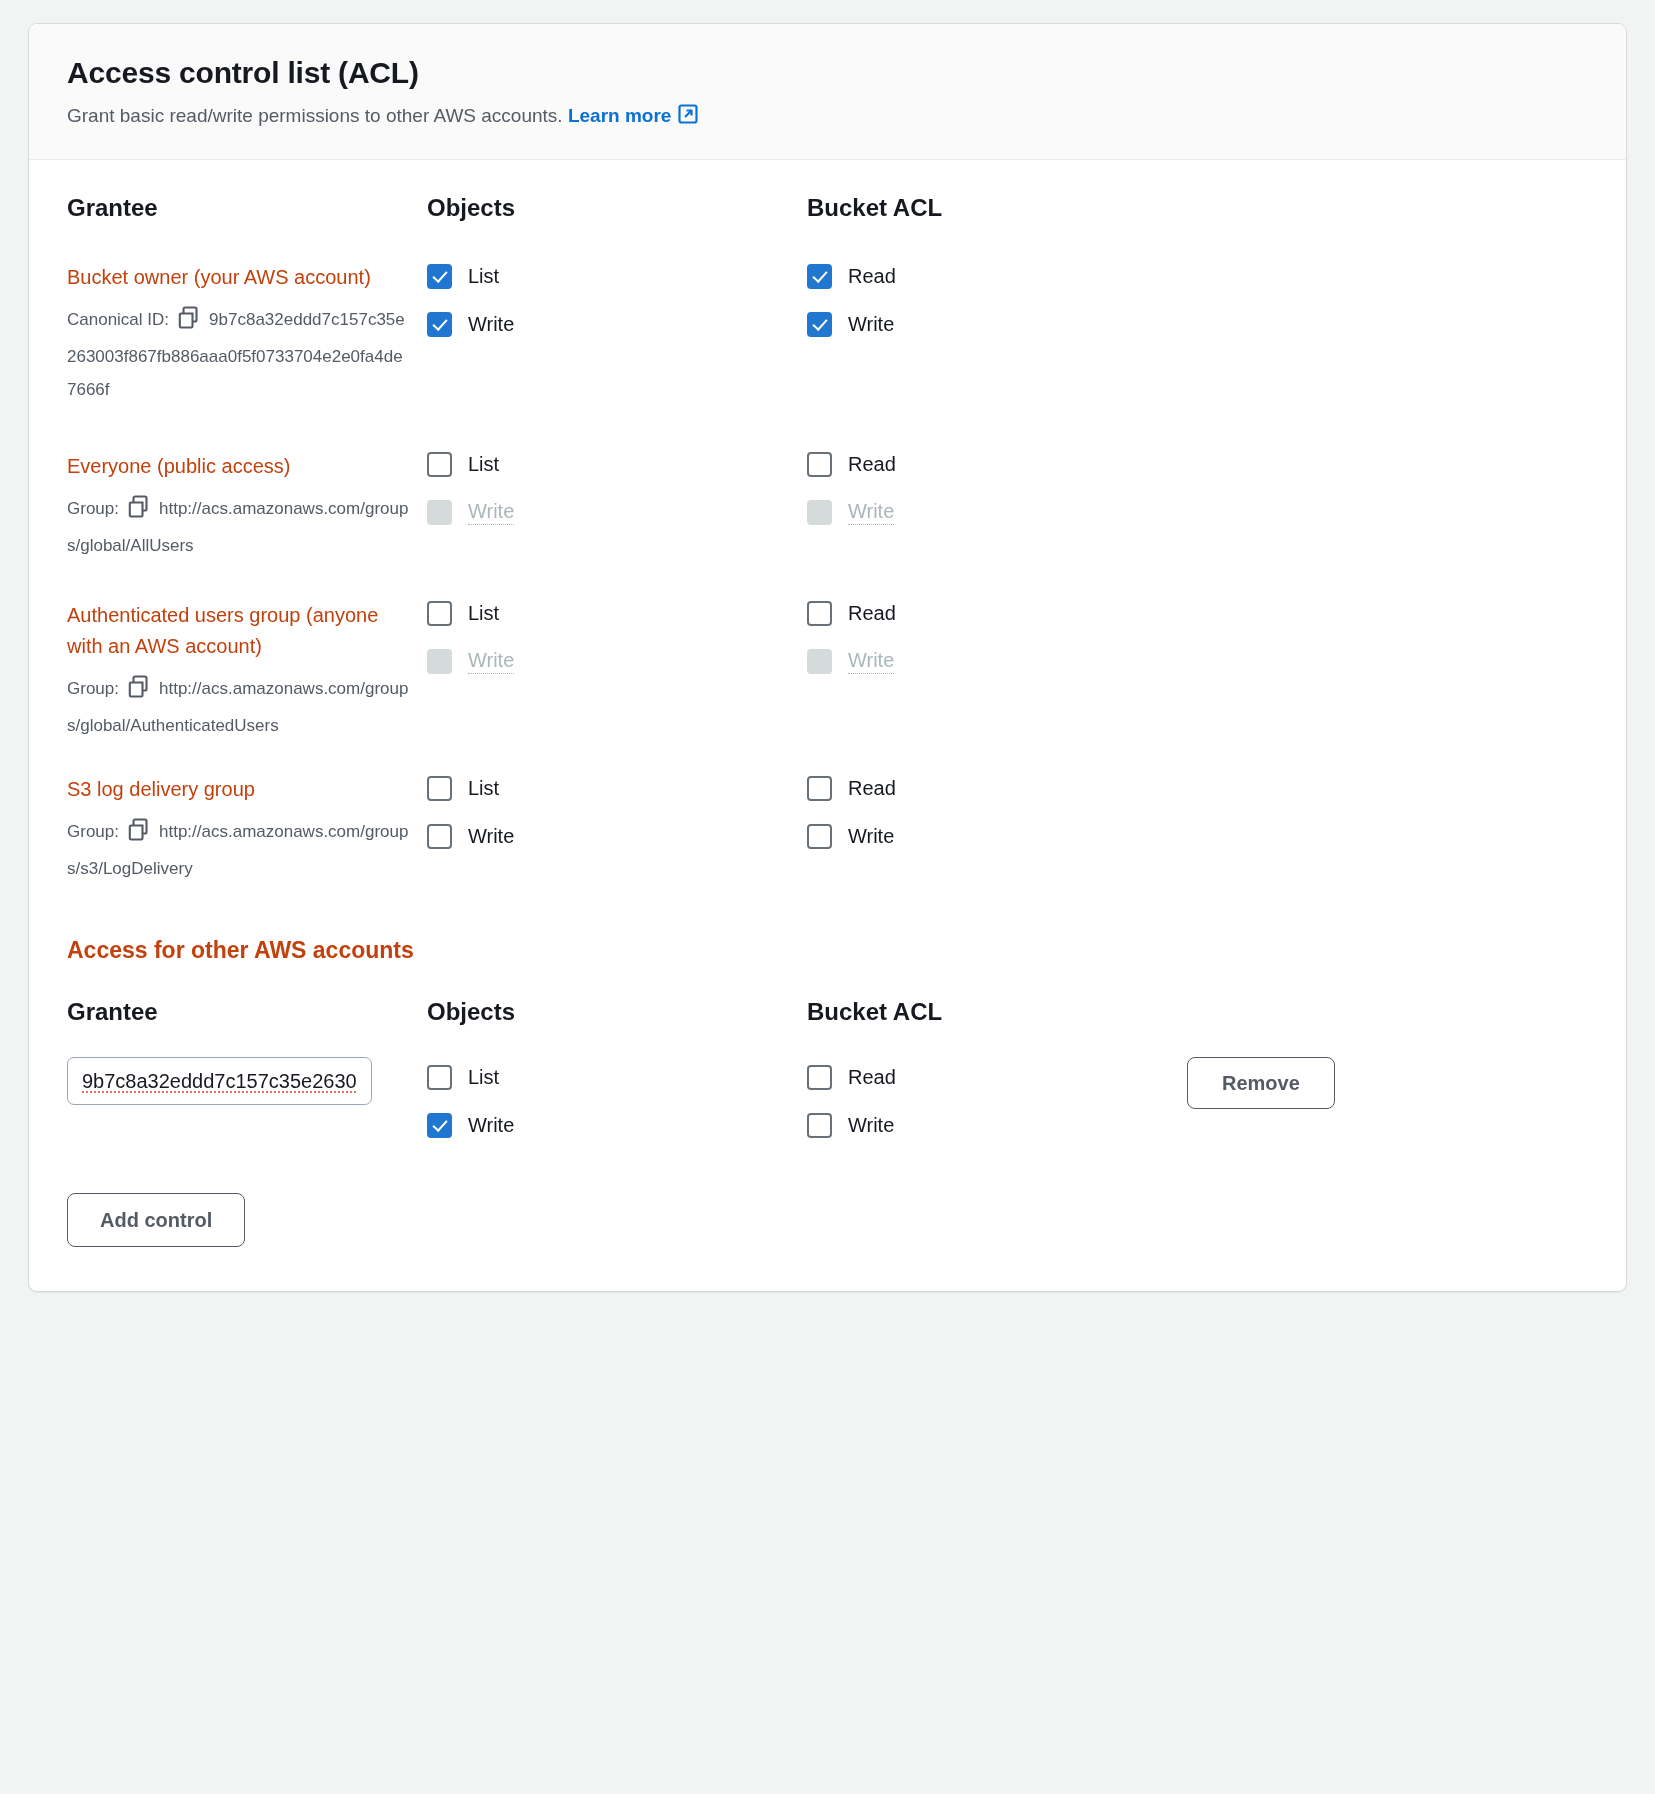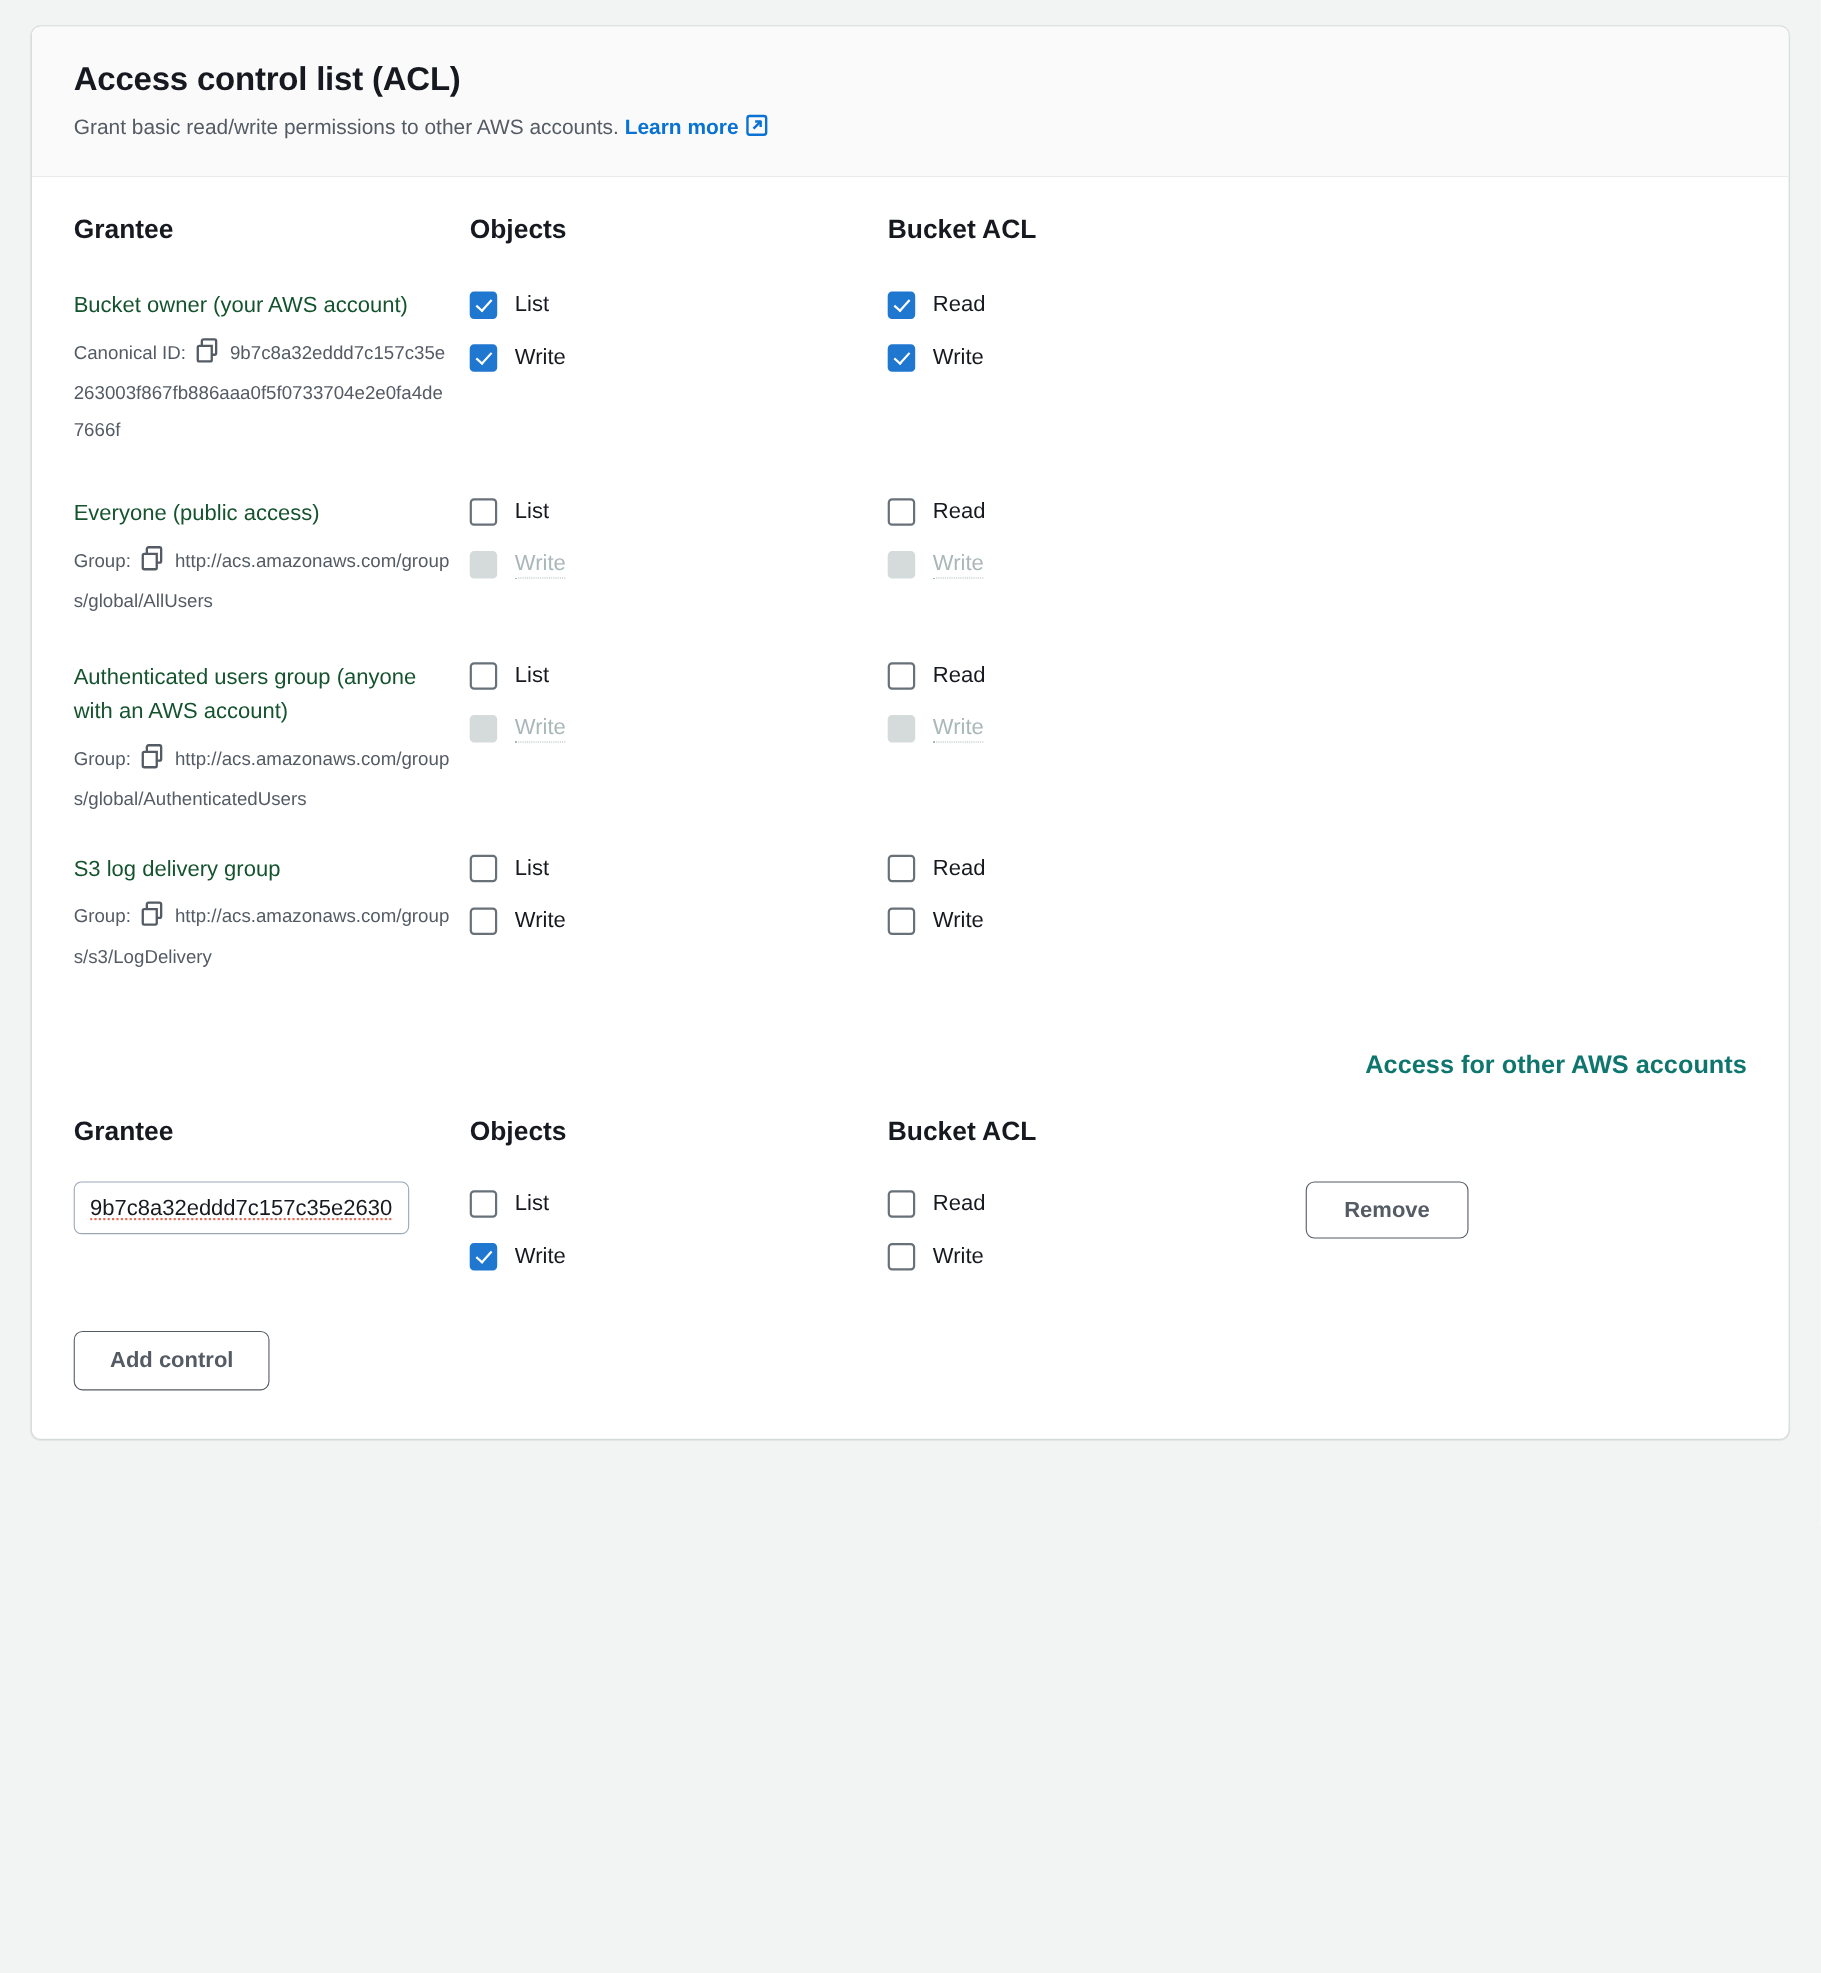--- a/index.html
+++ b/index.html
@@ -86,21 +86,21 @@
     font-size: 24px;
     font-weight: bold;
     color: #16191f;
     padding-bottom: 4px;
   }
 
   .header-row { margin-bottom: 36px; }
 
   .grantee-name {
     font-size: 20px;
-    color: #14532d;
+    color: #c2410c;
     line-height: 1.55;
     margin-bottom: 10px;
     word-break: break-word;
   }
   .grantee-meta {
     font-size: 17px;
     color: #545b64;
     line-height: 1.95;
     word-break: break-all;
   }
@@ -161,23 +161,22 @@
     padding-bottom: 2px;
     line-height: 1.1;
   }
 
   .grantee-block { margin-bottom: 26px; }
 
   
   .section-heading {
     font-size: 23px;
     font-weight: bold;
-    color: #0f766e;
-    margin: 68px 0 34px 0;
-    text-align: right;
+    color: #c2410c;
+    margin: 52px 0 34px 0;
   }
 
   
   .text-input {
     width: 305px;
     height: 48px;
     border: 1px solid #9ba7b6;
     border-radius: 7px;
     padding: 0 14px;
     font-size: 20px;

